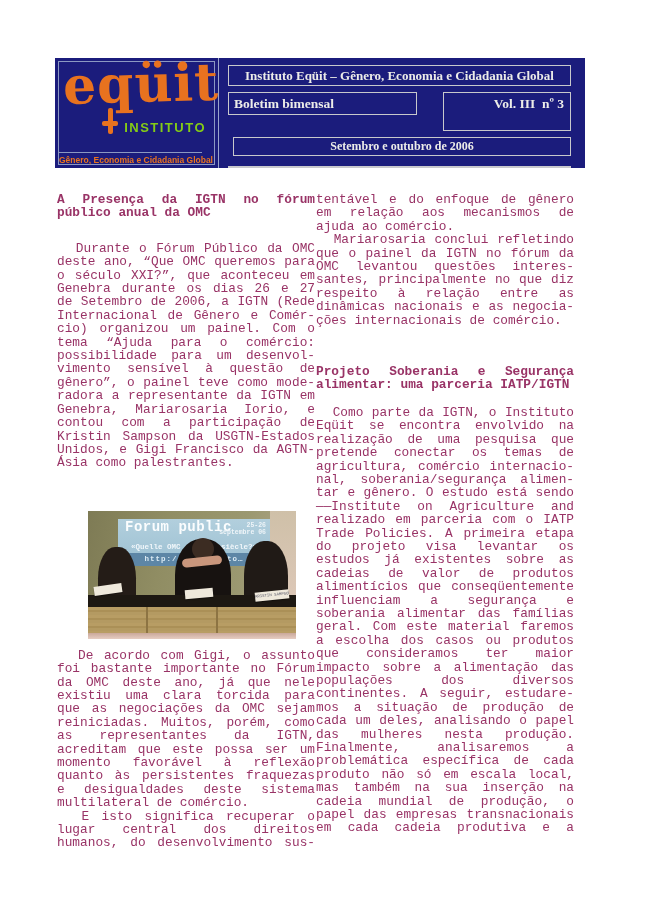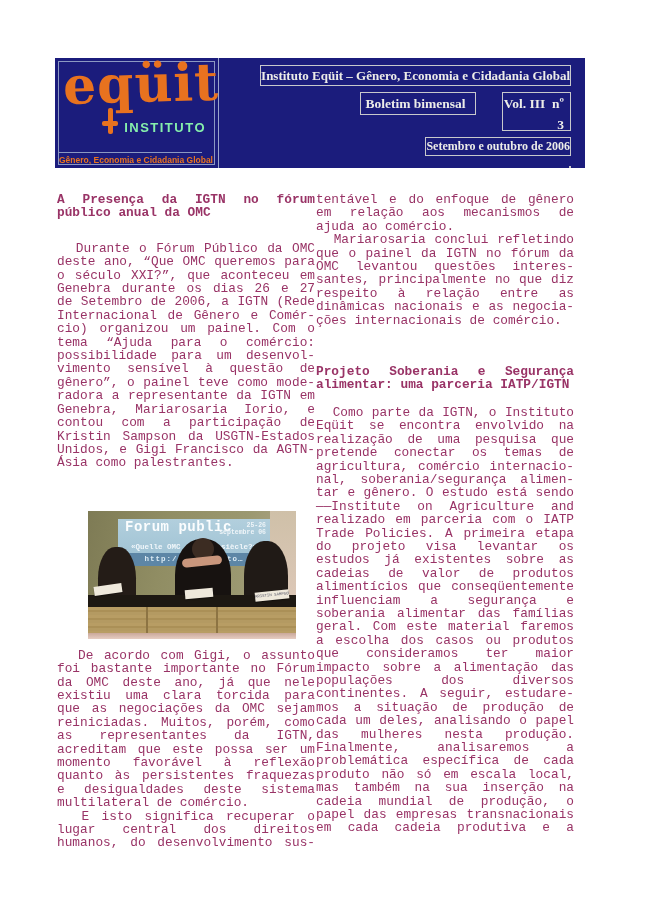--- a/index.html
+++ b/index.html
@@ -25,33 +25,33 @@
   .q-cross {
     position:absolute; left:47px; top:63px; width:16px; height:5px;
     background:#e8721f; border-radius:2px;
   }
   .q-tail {
     position:absolute; left:53px; top:50px; width:5px; height:26px;
     background:#e8721f; border-radius:2px;
   }
   .logo-name {
     position:absolute; right:12px; top:62px;
-    font-weight:bold; font-size:13px; letter-spacing:1.5px; color:#86efac;
+    font-weight:bold; font-size:13px; letter-spacing:1.5px; color:#84cc16;
   }
   .logo-tagline {
     position:absolute; left:4px; right:16px; bottom:3px;
     border-top:1px solid #8b98c2; padding-top:2px;
     font-size:8.5px; font-weight:bold; color:#e8721f; text-align:right;
     white-space:nowrap;
   }
   .mast-right {
     flex:1; border-left:1px solid #9aa5cb;
     padding:7px 14px 4px 9px;
     display:flex; flex-direction:column;
-    font-family:"Liberation Serif", serif; color:#ecece8; font-weight:bold;align-items:flex-end;
+    font-family:"Liberation Serif", serif; color:#ecece8; font-weight:bold;
   }
   .mast-box { border:1px solid #c8c8cc; }
   .mast-title { height:21px; line-height:19px; text-align:center; font-size:13px; margin-bottom:6px; }
   .mast-row2 { display:flex; gap:26px; margin-bottom:6px; }
   .mast-bulletin { flex:0 0 55%; height:23px; line-height:21px; font-size:13.5px; padding-left:5px; }
   .mast-vol { flex:1; height:39px; line-height:21px; font-size:13.5px; text-align:right; padding-right:6px; }
   .mast-date { height:26px; line-height:17px; text-align:center; font-size:12px; margin:0 0 10px 5px; }
   .mast-empty { height:14px; }
 
   

